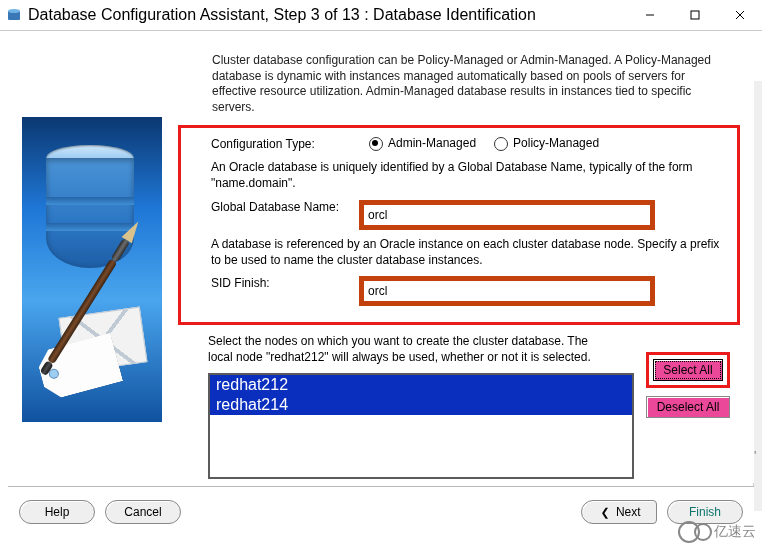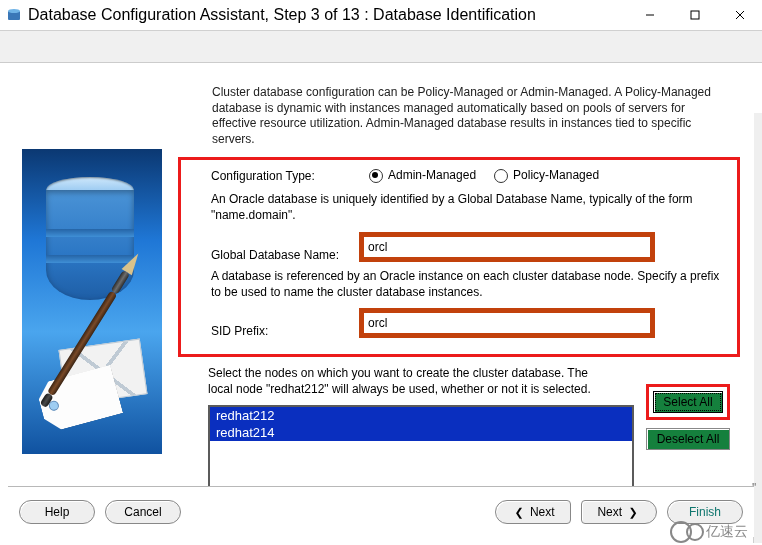--- a/index.html
+++ b/index.html
@@ -2,21 +2,21 @@
 <html><head>
 <meta charset="utf-8">
 <style>
   html,body{margin:0;padding:0;font-family:"Segoe UI",Tahoma,Arial,sans-serif;font-size:12px;background:#e6e6e6;color:#000;}
   .outer{width:762px;height:545px;position:relative;background:#f0f0f0;}
   .titlebar{height:30px;background:#fff;border-bottom:1px solid #d0d0d0;display:flex;align-items:center;padding-left:6px;}
   .titlebar .appicon{width:16px;height:16px;margin-right:6px;}
   .titlebar .title{flex:1;font-size:16px;color:#000;}
   .titlebar .winbtn{width:45px;height:30px;display:flex;align-items:center;justify-content:center;color:#333;}
   .titlebar .winbtn svg{width:10px;height:10px;}
-  .client{position:absolute;left:0;top:30px;right:0;bottom:0;background:#fff;border-top:1px solid #ccc;margin-top:32px;}
+  .client{position:absolute;left:0;top:30px;right:0;bottom:0;background:#fff;border-top:1px solid #ccc;}
   .wizard-body{position:absolute;left:8px;top:8px;right:8px;bottom:62px;background:#fff;}
   .left-illus{position:absolute;left:14px;top:78px;width:140px;height:305px;background:linear-gradient(180deg,#0b3872 0%,#1f77d6 30%,#4aa5ee 60%,#1052a0 100%);overflow:hidden;}
   .can-top{position:absolute;left:24px;top:28px;width:88px;height:26px;border-radius:50%;background:linear-gradient(180deg,#cfe8fb,#6fb1ea);box-shadow:0 1px 2px rgba(0,0,0,0.4) inset;}
   .can-body{position:absolute;left:24px;top:41px;width:88px;height:110px;border-radius:0 0 44px 44px/0 0 30px 30px;background:linear-gradient(180deg,#4a93d6,#2b76c4 60%,#1e5ea6);box-shadow:0 2px 6px rgba(0,0,0,0.35) inset;}
   .can-band{position:absolute;left:24px;width:88px;height:8px;background:linear-gradient(180deg,#2564a6,#3f8fd6);}
   .tag{position:absolute;left:18px;top:225px;width:78px;height:50px;transform:rotate(-15deg);}
   .tag .paper{position:absolute;left:0;top:0;width:78px;height:50px;background:#fdfdfd;clip-path:polygon(0 30%,18% 0,100% 0,100% 100%,18% 100%,0 70%);box-shadow:2px 2px 4px rgba(0,0,0,0.35);}
   .tag .hole{position:absolute;left:8px;top:20px;width:8px;height:8px;border-radius:50%;background:#9ecdf2;border:1px solid #5a88b8;}
   .envelope{position:absolute;left:40px;top:195px;width:80px;height:54px;background:#f2f2f2;border:1px solid #bfcad4;transform:rotate(-8deg);}
   .envelope::before{content:"";position:absolute;left:0;top:0;width:100%;height:100%;background:linear-gradient(135deg,transparent 48%,#bfcad4 48%,#bfcad4 52%,transparent 52%),linear-gradient(225deg,transparent 48%,#bfcad4 48%,#bfcad4 52%,transparent 52%);}
@@ -26,39 +26,39 @@
   .pen .barrel{position:absolute;top:46px;left:2px;width:8px;height:120px;background:linear-gradient(90deg,#3a2414,#7a4a28,#3a2414);border-radius:4px;}
   .pen .end{position:absolute;top:166px;left:2px;width:8px;height:14px;background:linear-gradient(90deg,#1a1a1a,#4a4a4a,#1a1a1a);border-radius:4px;}
   .content{position:absolute;left:170px;top:14px;right:14px;bottom:0;}
   .intro{margin:0 12px 10px 34px;color:#222;line-height:1.3;}
   .redbox{border:3px solid #ec1b1b;margin:0 0 8px 0;padding:8px 10px 10px 30px;}
   .cfgrow{display:flex;align-items:center;margin-bottom:8px;}
   .cfgrow .lbl{width:148px;}
   .radio{width:12px;height:12px;border:1px solid #333;border-radius:50%;display:inline-block;vertical-align:middle;margin-right:5px;position:relative;background:#fff;}
   .radio.on::after{content:"";position:absolute;left:2px;top:2px;width:6px;height:6px;border-radius:50%;background:#000;}
   .desc{margin:6px 0 8px 0;line-height:1.35;}
-  .fieldrow{display:flex;align-items:flex-end;margin:4px 0 6px 0;}
+  .fieldrow{display:flex;align-items:flex-start;margin:4px 0 6px 0;}
   .fieldrow .lbl{width:148px;}
   .tinput{width:278px;height:18px;border:5px solid #c2410c;background:#fff;padding:1px 4px;font:inherit;}
   .nodesec{margin:6px 0 0 30px;}
-  .nodebox{border:2px solid #5b5b5b;width:422px;height:102px;background:#fff;overflow:auto;font-size:13px;}
+  .nodebox{border:2px solid #5b5b5b;width:422px;height:102px;background:#fff;overflow:auto;font-size:16px;}
   .nodeitem{background:#0a2fbf;color:#fff;padding:1px 6px;}
   .btncol{position:absolute;right:10px;display:flex;flex-direction:column;gap:8px;}
   .btncol.redwrap{top:299px;}
   .btnred{border:3px solid #ec1b1b;padding:4px;}
-  .wbtn{min-width:70px;height:22px;background:#15803d;border:1px solid #888;box-shadow:inset 1px 1px 0 #fff;font:inherit;cursor:pointer;padding:0 6px;}
+  .wbtn{min-width:70px;height:22px;background:#ec4899;border:1px solid #888;box-shadow:inset 1px 1px 0 #fff;font:inherit;cursor:pointer;padding:0 6px;}
   .wbtn.dotted{outline:1px dotted #000;outline-offset:-3px;border:1px solid #000;}
   .bottombar{position:absolute;left:8px;right:8px;bottom:8px;height:50px;border-top:1px solid #b8b8b8;background:#fff;display:flex;align-items:center;padding:0 6px;}
   .bottombar .spacer{flex:1;}
   .navbtn{height:24px;min-width:76px;background:#efefef;border:1px solid #888;box-shadow:inset 1px 1px 0 #fff;font:inherit;cursor:pointer;margin:0 5px;position:relative;}
   .navbtn .arrow{font-size:11px;margin:0 3px;}
   .navbtn.left{border-radius:12px 4px 4px 12px;}
   .navbtn.right{border-radius:4px 12px 12px 4px;}
   .navbtn:disabled, .wbtn:disabled, .navbtn[disabled]{color:#0f766e;}
-  .watermark{position:absolute;right:14px;bottom:2px;display:flex;align-items:center;color:#888;font-size:14px;}
+  .watermark{position:absolute;right:6px;bottom:2px;display:flex;align-items:center;color:#888;font-size:14px;}
   .watermark .circ{width:18px;height:18px;border:2px solid #888;border-radius:50%;margin-right:-6px;}
   .side-cut{position:absolute;right:0;top:50px;width:8px;height:430px;background:#efefef;border-left:1px solid #cfcfcf;}
   .side-cut::before{content:'"';position:absolute;left:-2px;top:368px;color:#777;}
 </style>
 </head>
 <body>
 
 <div class="outer">
   <div class="titlebar">
     <span class="appicon">
@@ -118,21 +118,21 @@
             <span style="width:18px"></span>
             <label><span class="radio"></span><span>Policy-Managed</span></label>
           </div>
           <div class="desc">An Oracle database is uniquely identified by a Global Database Name, typically of the form "name.domain".</div>
           <div class="fieldrow">
             <span class="lbl">Global Database Name:</span>
             <input class="tinput" value="orcl" style="">
           </div>
           <div class="desc">A database is referenced by an Oracle instance on each cluster database node. Specify a prefix to be used to name the cluster database instances.</div>
           <div class="fieldrow">
-            <span class="lbl">SID Prefix:</span>
+            <span class="lbl">SID Finish:</span>
             <input class="tinput" value="orcl" style="">
           </div>
         </div>
 
         <div class="nodesec">
           <div class="desc" style="margin-left:0;margin-right:130px">Select the nodes on which you want to create the cluster database. The local node "redhat212" will always be used, whether or not it is selected.</div>
           <div class="nodebox">
             <div class="nodeitem">redhat212</div>
             <div class="nodeitem">redhat214</div>
           </div>
@@ -145,21 +145,20 @@
           <button class="wbtn">Deselect All</button>
         </div>
       </div>
     </div>
 
     <div class="bottombar">
       <button class="navbtn" style="border-radius:12px">Help</button>
       <button class="navbtn" style="border-radius:12px">Cancel</button>
       <div class="spacer"></div>
       <button class="navbtn left"><span class="arrow">❮</span>&nbsp;<span>Next</span></button>
-      <button class="navbtn right"><span>Next</span>&nbsp;<span class="arrow">❯</span></button>
       <button class="navbtn" style="border-radius:12px" disabled=""><span>Finish</span></button>
     </div>
 
     <div class="watermark">
       <span class="circ"></span>
       <span class="circ" style="width:14px;height:14px"></span>
       <span style="margin-left:8px">亿速云</span>
     </div>
   </div>
 </div>

